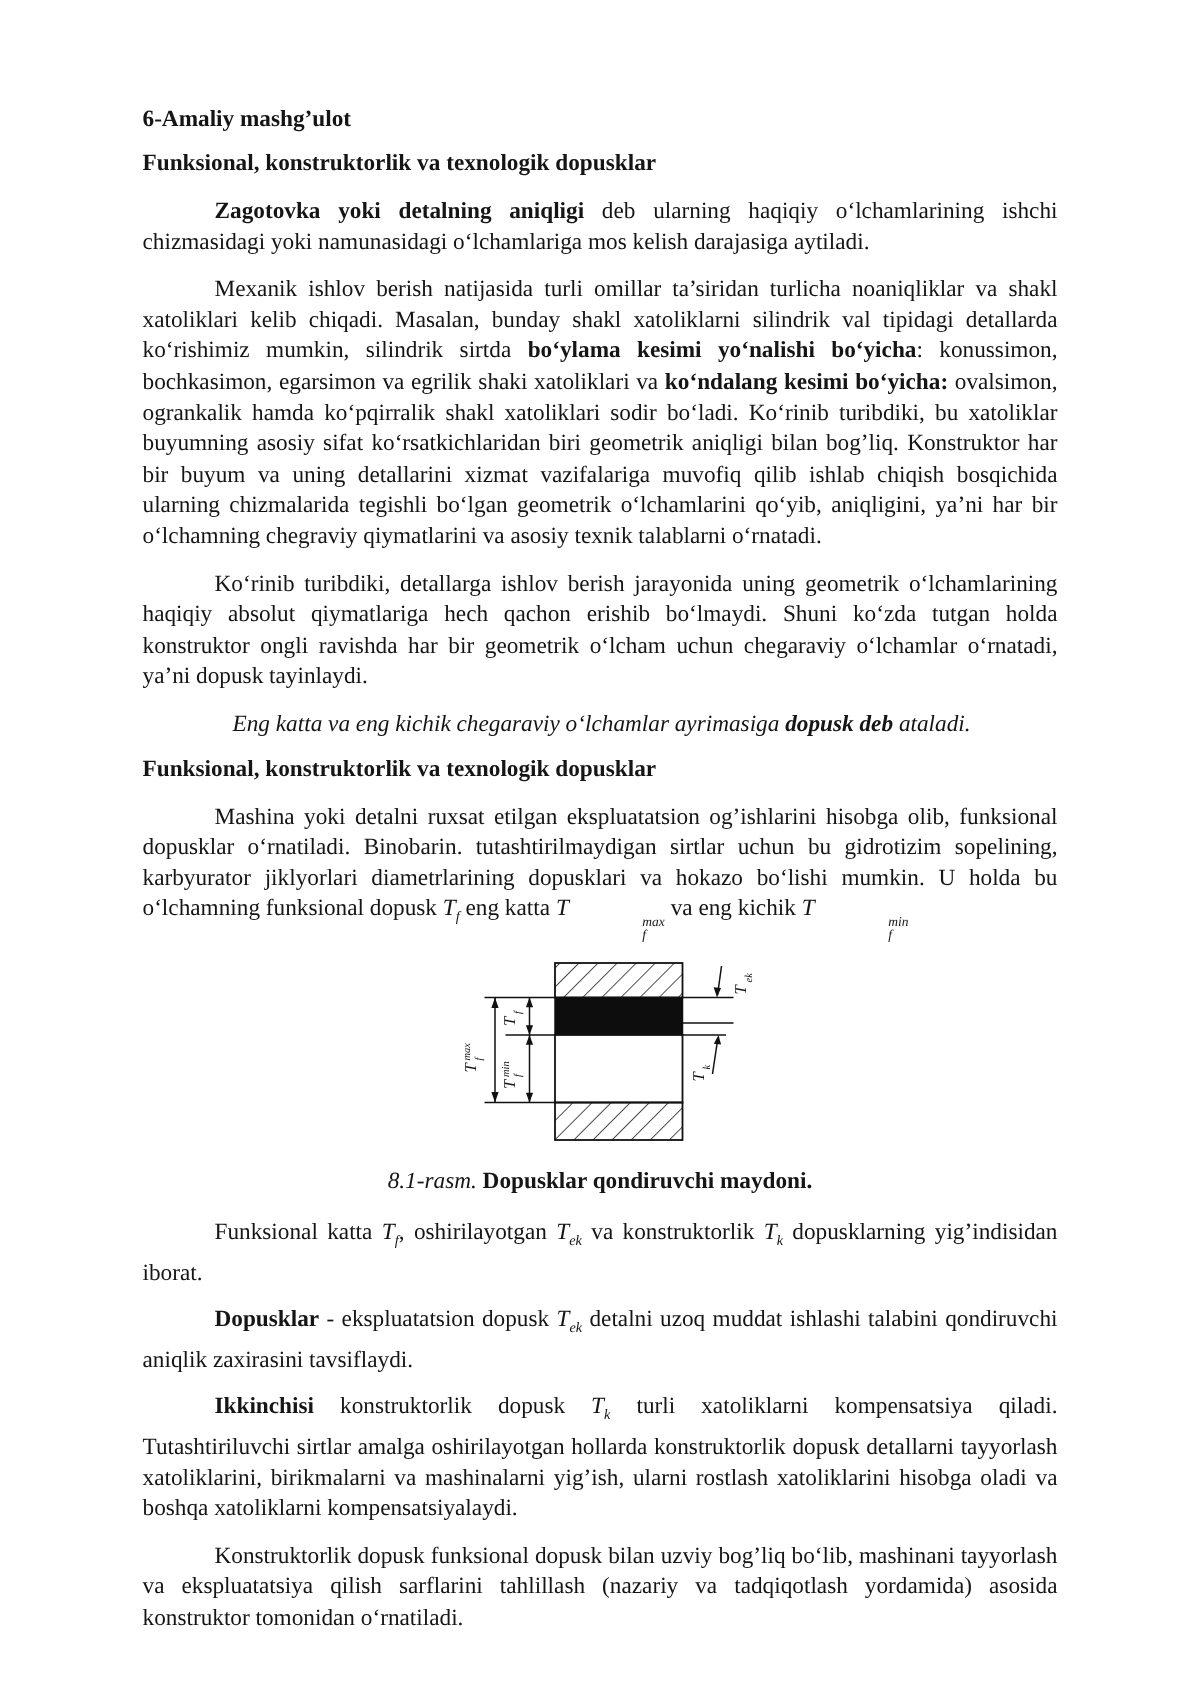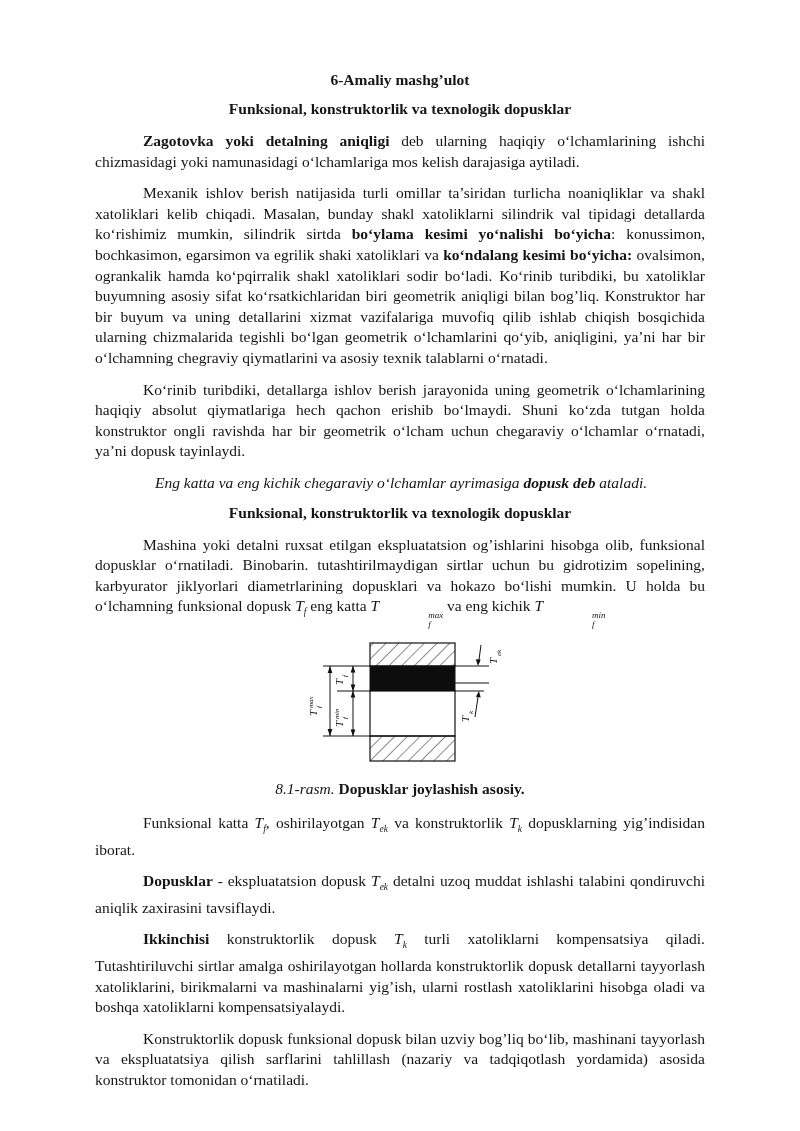--- a/index.html
+++ b/index.html
@@ -1,19 +1,19 @@
 <!DOCTYPE html>
 <html><head>
 <meta charset="utf-8">
 <style>
   html,body{margin:0;padding:0;background:#ffffff;}
   body{width:800px;height:1131px;overflow:hidden;color:#151515;
        font-family:"Liberation Serif", serif;}
   .page{padding:70px 95px 0 95px;}
-  h1,h2,h3{font-size:15.5px;line-height:20px;text-align:center;
+  h1,h2,h3{font-size:15.5px;line-height:20px;text-align:left;
            font-weight:bold;margin:0 0 9px 0;}
   h3{margin-bottom:12px;}
   p{font-size:15.5px;line-height:20.6px;text-align:justify;
     margin:0 0 11px 0;}
   .ind{text-indent:48px;}
   .itpar{font-style:italic;text-indent:60px;margin-bottom:9px;}
   .itpar b{}
   
   .math{white-space:nowrap;margin-top:16px;}
   .mvar{font-style:italic;}
@@ -127,21 +127,21 @@
         <line x1="200" y1="78" x2="203.6" y2="54" stroke="#111" stroke-width="1"></line>
         <polygon points="204,52 205.7,58.4 200.9,57.8" fill="#111"></polygon>
         <g transform="translate(194,83) rotate(-90)">
           <text class="svg-var" x="0" y="0">T</text>
           <text class="svg-sub" x="8" y="4">k</text>
         </g>
       </g>
     </svg>
   </div>
 
-  <p class="caption"><i>8.1-rasm.</i><b> Dopusklar joylashish asosiy.</b></p>
+  <p class="caption"><i>8.1-rasm.</i><b> Dopusklar qondiruvchi maydoni.</b></p>
 
   <p class="ind"><span>Funksional katta </span><span class="math"><span class="mvar">T</span><sub class="msub">f</sub></span><span>, oshirilayotgan </span><span class="math"><span class="mvar">T</span><sub class="msub">ek</sub></span><span> va konstruktorlik </span><span class="math"><span class="mvar">T</span><sub class="msub">k</sub></span><span> dopusklarning yig’indisidan iborat.</span></p>
 
   <p class="ind"><b>Dopusklar</b><span> - ekspluatatsion dopusk </span><span class="math"><span class="mvar">T</span><sub class="msub">ek</sub></span><span> detalni uzoq muddat ishlashi talabini qondiruvchi aniqlik zaxirasini tavsiflaydi.</span></p>
 
   <p class="ind"><b>Ikkinchisi</b><span> konstruktorlik dopusk </span><span class="math"><span class="mvar">T</span><sub class="msub">k</sub></span><span> turli xatoliklarni kompensatsiya qiladi. Tutashtiriluvchi sirtlar amalga oshirilayotgan hollarda konstruktorlik dopusk detallarni tayyorlash xatoliklarini, birikmalarni va mashinalarni yig’ish, ularni rostlash xatoliklarini hisobga oladi va boshqa xatoliklarni kompensatsiyalaydi.</span></p>
 
   <p class="ind"><span>Konstruktorlik dopusk funksional dopusk bilan uzviy bog’liq bo‘lib, mashinani tayyorlash va ekspluatatsiya qilish sarflarini tahlillash (nazariy va tadqiqotlash yordamida) asosida konstruktor tomonidan o‘rnatiladi.</span></p>
 
 </div>

